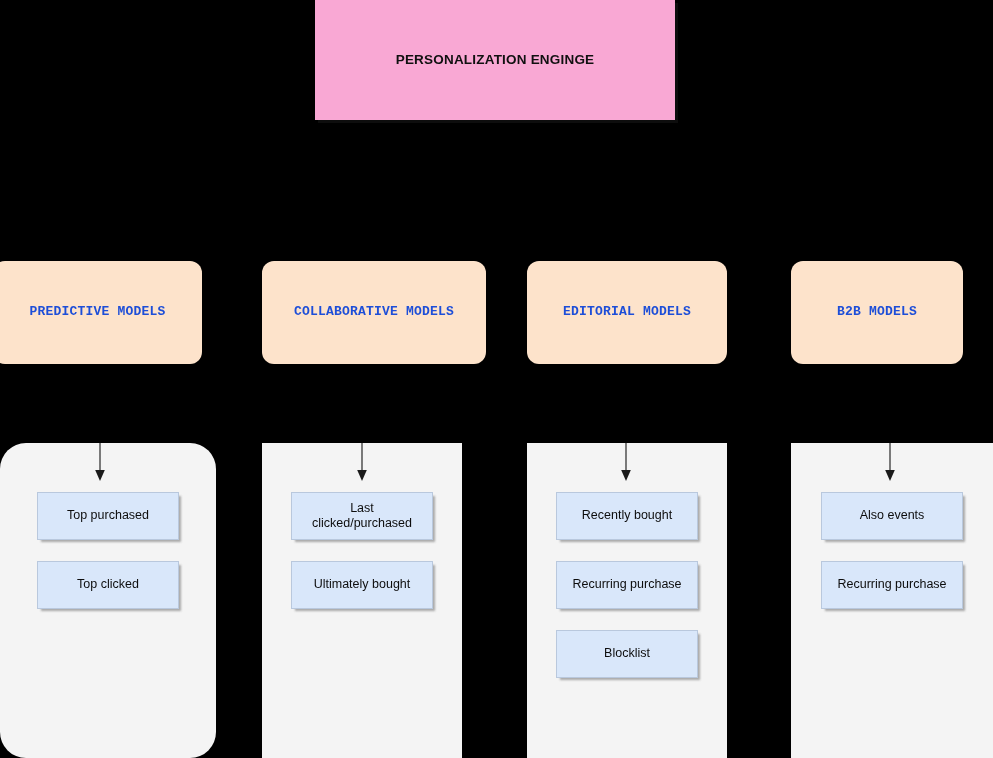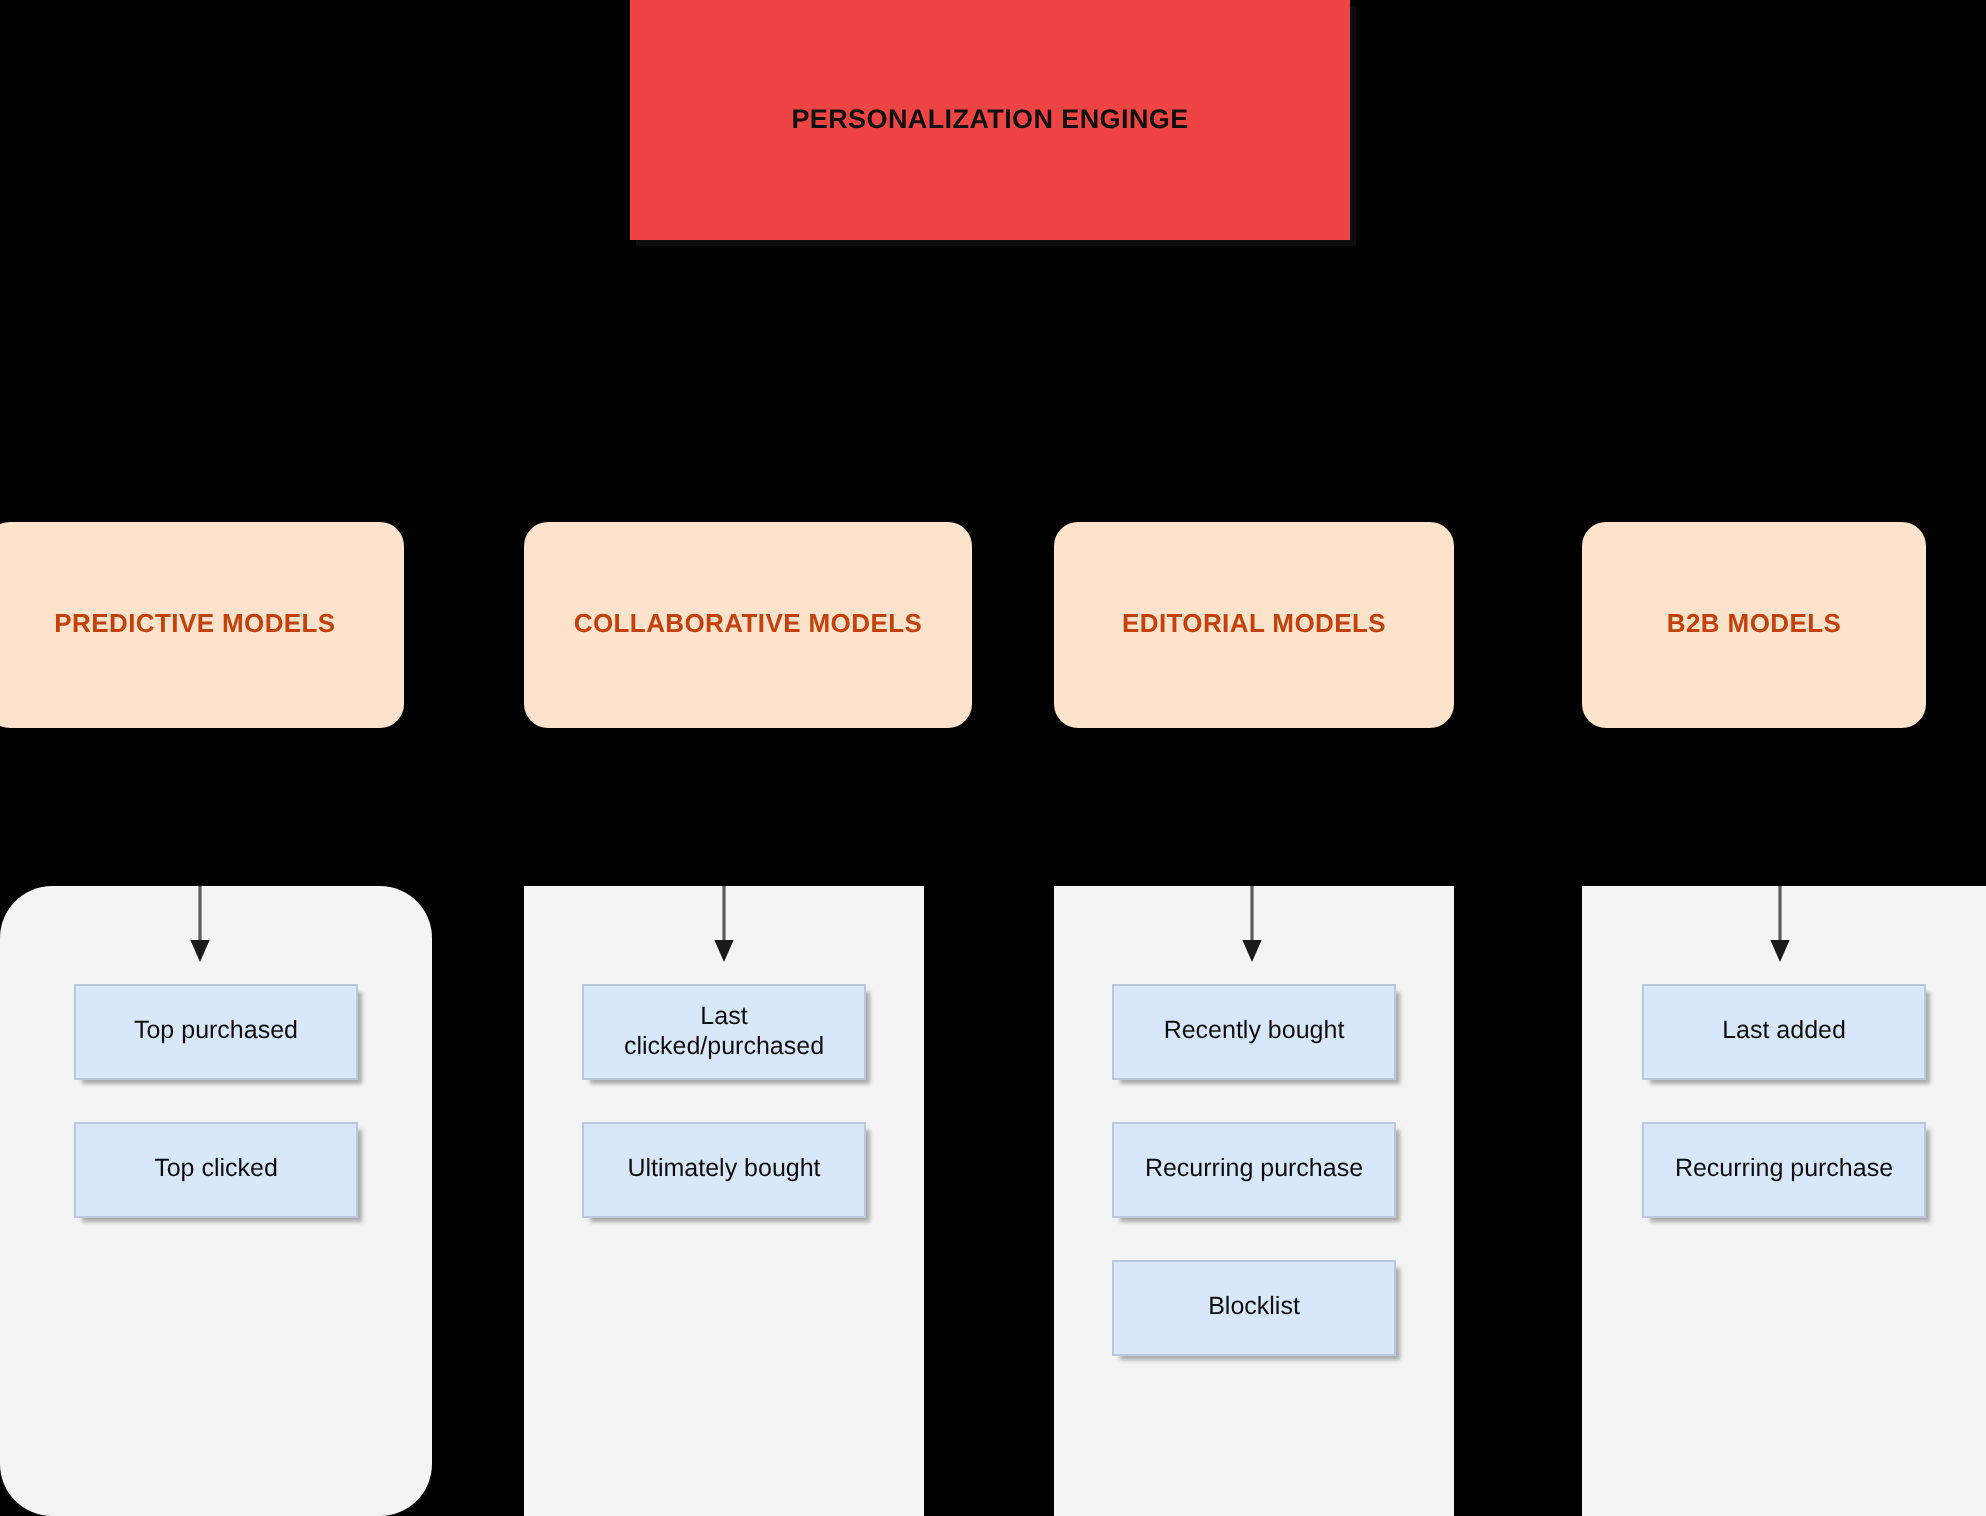--- a/index.html
+++ b/index.html
@@ -24,21 +24,21 @@
     background: #000000;
   }
 
   
   .engine-box {
     position: absolute;
     left: 315px;
     top: 0px;
     width: 360px;
     height: 120px;
-    background: #ef4444;
+    background: #f9a8d4;
     box-shadow: 3px 3px 0 0 rgba(255,255,255,0.05);
     display: flex;
     align-items: center;
     justify-content: center;
     box-sizing: border-box;
   }
   .engine-label {
     font-size: 13.5px;
     font-weight: bold;
     color: #101010;
@@ -55,25 +55,26 @@
     background: #fde3cb;
     border-radius: 12px;
     display: flex;
     align-items: center;
     justify-content: center;
     box-sizing: border-box;
   }
   .model-label {
     font-size: 13px;
     font-weight: bold;
-    color: #c2410c;
+    color: #1d4ed8;
     letter-spacing: 0.2px;
     text-align: center;
     line-height: 1.25;
     padding: 0 10px;
+    font-family: Liberation Mono, monospace;
   }
 
   
   .column-panel {
     position: absolute;
     top: 443px;
     height: 315px;
     background: #f4f4f4;
     box-sizing: border-box;
     overflow: hidden;
@@ -178,21 +179,21 @@
       </div>
       <div class="item-box">
         <span class="item-label">Blocklist</span>
       </div>
     </div>
   </div>
 
   <div class="column-panel" style="left:791px; width:202px;">
     <div class="items">
       <div class="item-box">
-        <span class="item-label">Last added</span>
+        <span class="item-label">Also events</span>
       </div>
       <div class="item-box">
         <span class="item-label">Recurring purchase</span>
       </div>
     </div>
   </div>
 
   <div class="arrow" style="left:93px;">
     <svg width="14" height="40" viewBox="0 0 14 40">
       <line x1="7" y1="0" x2="7" y2="28" stroke="#5b5b5b" stroke-width="1.6"></line>

